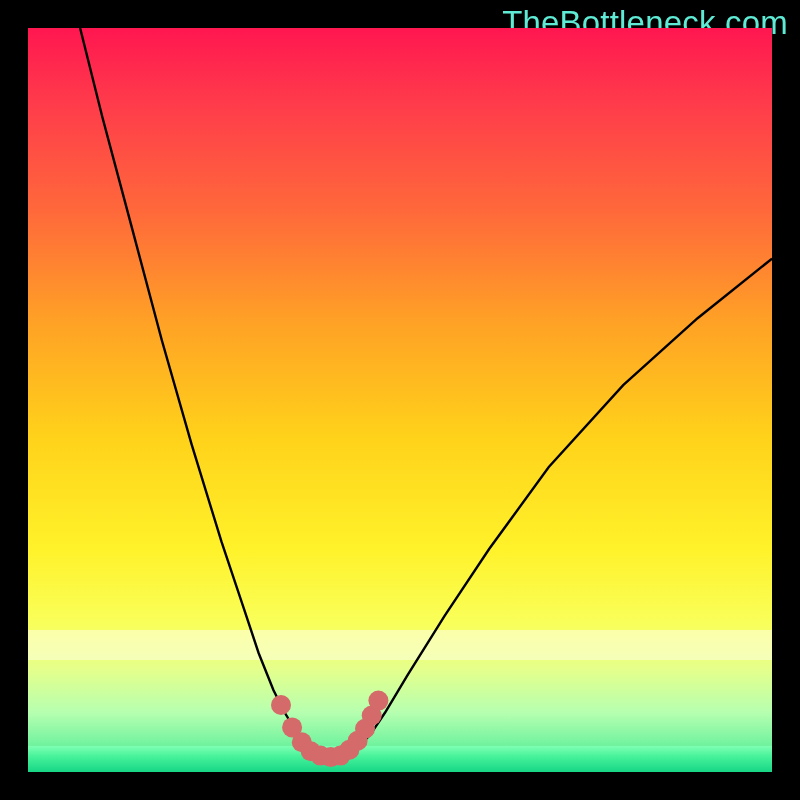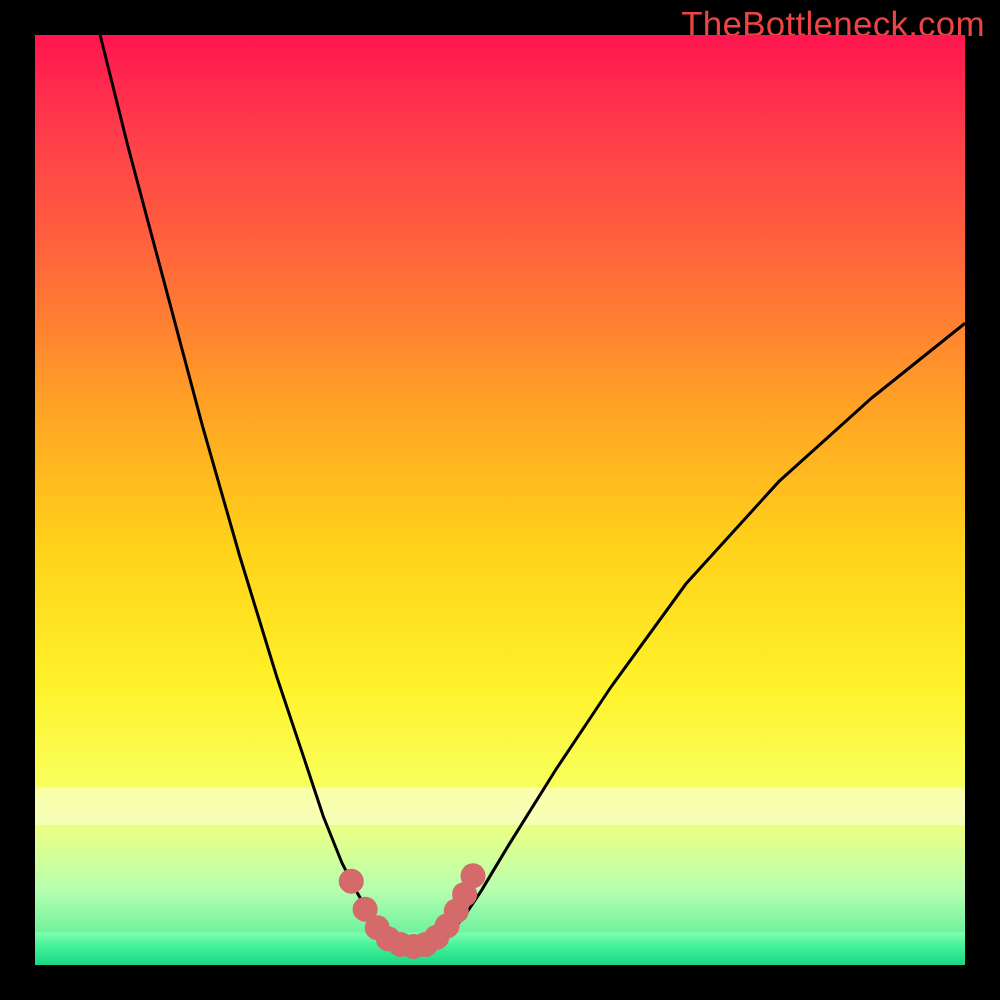--- a/index.html
+++ b/index.html
@@ -49,22 +49,22 @@
     position: absolute;
     left: 0; right: 0;
     bottom: 112px;
     height: 30px;
     background: rgba(255,255,230,0.55);
   }
   .watermark {
     position: absolute;
     top: 4px;
     right: 12px;
-    color: #ef4444;
-    font-size: 28px;
+    color: #5eead4;
+    font-size: 33px;
     font-weight: 500;
     letter-spacing: 0.2px;
     user-select: none;
   }
   svg.curves {
     position: absolute;
     left: 0; top: 0;
     width: 744px; height: 744px;
   }
 </style>

